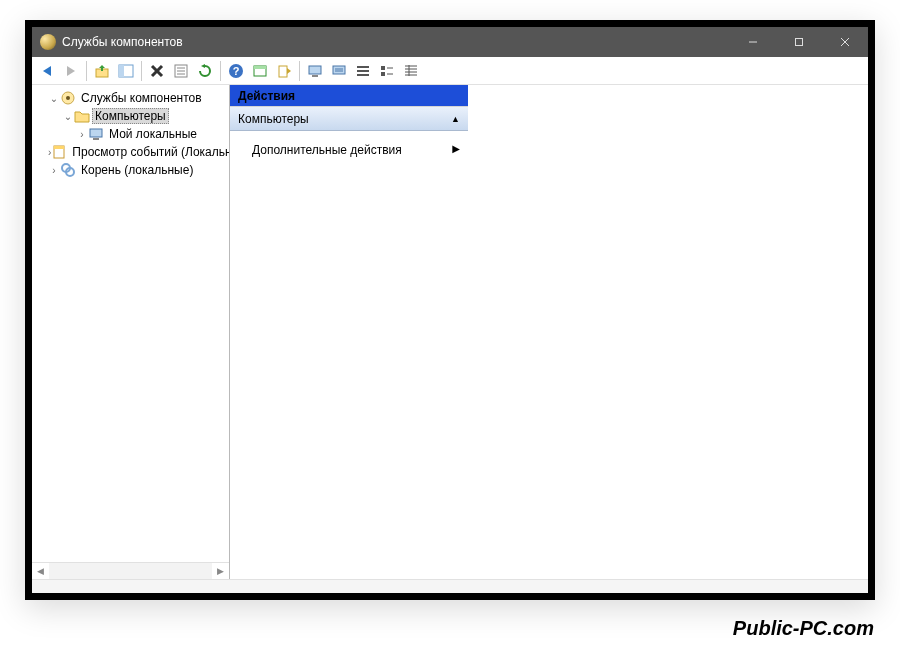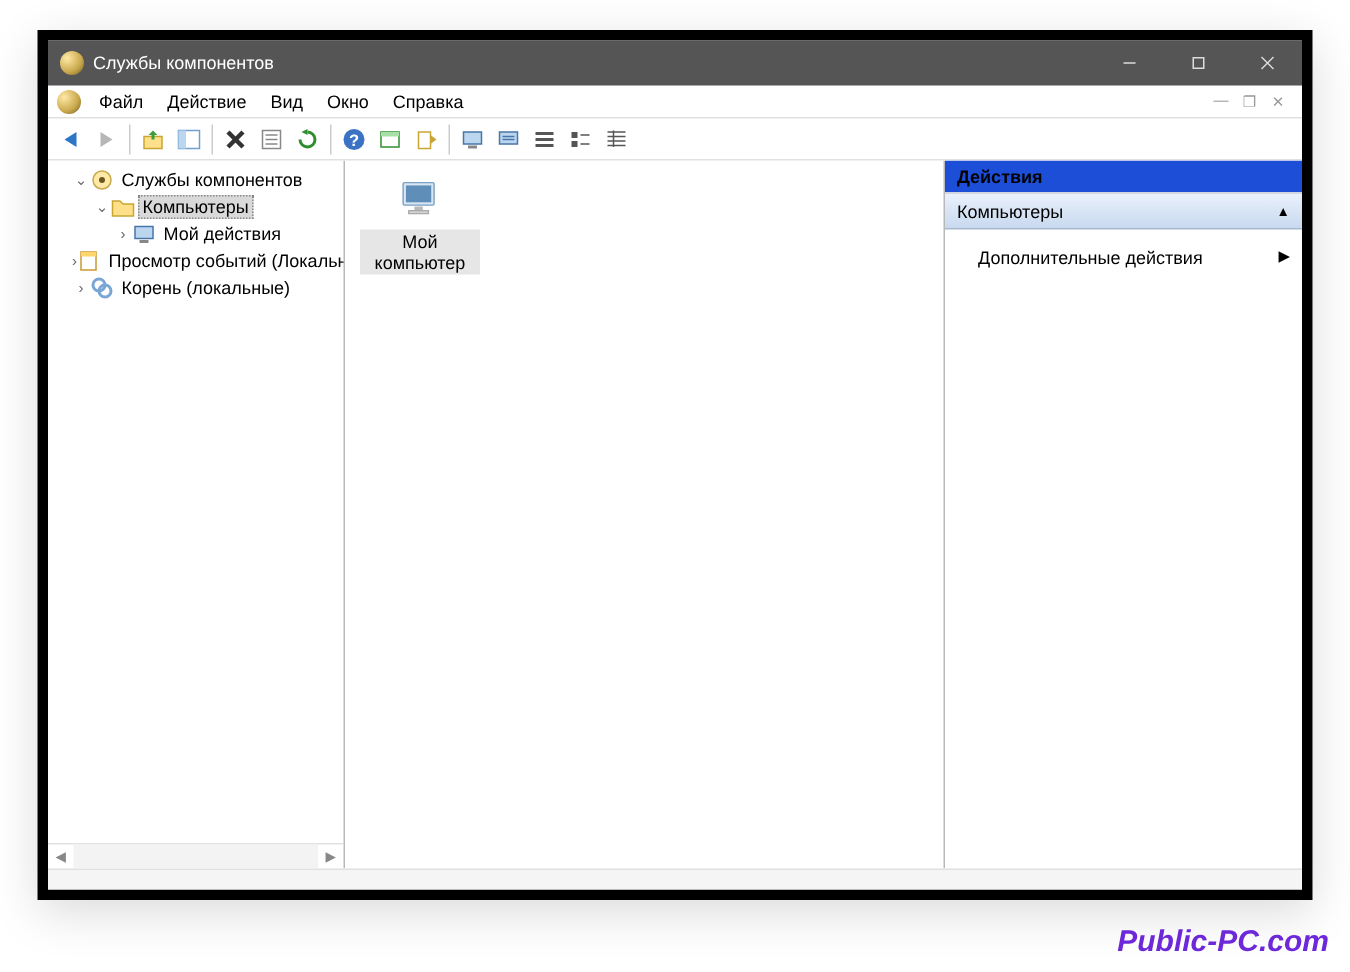--- a/index.html
+++ b/index.html
@@ -167,22 +167,22 @@
   display:flex; align-items:flex-start;
   padding: 12px 8px 0 22px;
   font-size: 12px;
 }
 .actions-row .arrow { margin-left:auto; font-size:10px;}
 
 .statusbar { height: 14px; border-top: 1px solid #e1e1e1; background:#f5f5f5;}
 
 .watermark {
   position: absolute;
-  right: 14px; bottom: 8px;
-  color: #6d28d9;
+  right: 26px; bottom: 8px;
+  color: #000000;
   font-family: "Trebuchet MS", sans-serif;
   font-size: 20px;
   font-style: italic;
   font-weight: 600;
 }
 
 .folder-ico { width:16px;height:14px; }
 .computer-ico { width:30px; height:30px;}
 </style>
 </head>
@@ -205,33 +205,20 @@
         </svg>
     </div>
     <div class="win-btn">
       <svg viewBox="0 0 10 10">
           <line x1="1" y1="1" x2="9" y2="9" stroke="#ddd" stroke-width="1"></line>
           <line x1="9" y1="1" x2="1" y2="9" stroke="#ddd" stroke-width="1"></line>
         </svg>
     </div>
   </div>
 
-  <div class="menubar">
-    <div class="mb-icon"></div>
-    <div class="menu-item">Файл</div>
-    <div class="menu-item">Действие</div>
-    <div class="menu-item">Вид</div>
-    <div class="menu-item">Окно</div>
-    <div class="menu-item">Справка</div>
-    <div class="right-ctrls">
-      <div>—</div>
-      <div>❐</div>
-      <div>✕</div>
-    </div>
-  </div>
 
   <div class="toolbar">
     <div class="tb-btn">
       <svg width="16" height="16">
           <path d="M12 3 L4 8 L12 13 Z" fill="#2c76c7"></path>
         </svg>
     </div>
     <div class="tb-btn">
       <svg width="16" height="16">
           <path d="M4 3 L12 8 L4 13 Z" fill="#b7b7b7"></path>
@@ -354,21 +341,21 @@
           <span class="lbl selected">Компьютеры</span>
         </div>
         <div class="node" style="padding-left:42px">
           <span class="tw">›</span>
           <span class="ico">
             <svg width="16" height="16">
                 <rect x="2" y="3" width="12" height="8" fill="#bcd6ef" stroke="#4a76a8"></rect>
                 <rect x="5" y="12" width="6" height="2" fill="#888"></rect>
               </svg>
           </span>
-          <span class="lbl">Мой действия</span>
+          <span class="lbl">Мой локальные</span>
         </div>
         <div class="node" style="padding-left:14px">
           <span class="tw">›</span>
           <span class="ico">
             <svg width="16" height="16">
                 <rect x="3" y="2" width="10" height="12" fill="#fff" stroke="#c99a32"></rect>
                 <rect x="3" y="2" width="10" height="3" fill="#ffd66b"></rect>
               </svg>
           </span>
           <span class="lbl">Просмотр событий (Локальный)</span>
@@ -386,36 +373,20 @@
       </div>
       <div class="tree-scroll">
         <div class="arrow">◀</div>
         <div class="track">
             <div class="thumb"></div>
           </div>
         <div class="arrow">▶</div>
       </div>
     </div>
 
-    <div class="content-pane">
-      <div class="content-item">
-        <div class="icon-wrap">
-          <svg class="computer-ico" viewBox="0 0 32 32">
-            <rect x="4" y="4" width="22" height="16" rx="1" fill="#d8e6f3" stroke="#7aa0c4"></rect>
-            <rect x="6" y="6" width="18" height="12" fill="#5f8fb9"></rect>
-            <rect x="12" y="21" width="6" height="3" fill="#b9b9b9"></rect>
-            <rect x="8" y="24" width="14" height="2" fill="#dcdcdc" stroke="#aaa"></rect>
-          </svg>
-        </div>
-        <div class="label-wrap">
-          <div>Мой</div>
-          <div>компьютер</div>
-        </div>
-      </div>
-    </div>
 
     <div class="actions-pane">
       <div class="actions-header">Действия</div>
       <div class="actions-section">
         <span>Компьютеры</span>
         <span class="arrow">▲</span>
       </div>
       <div class="actions-row">
         <span>Дополнительные действия</span>
         <span class="arrow">▶</span>

